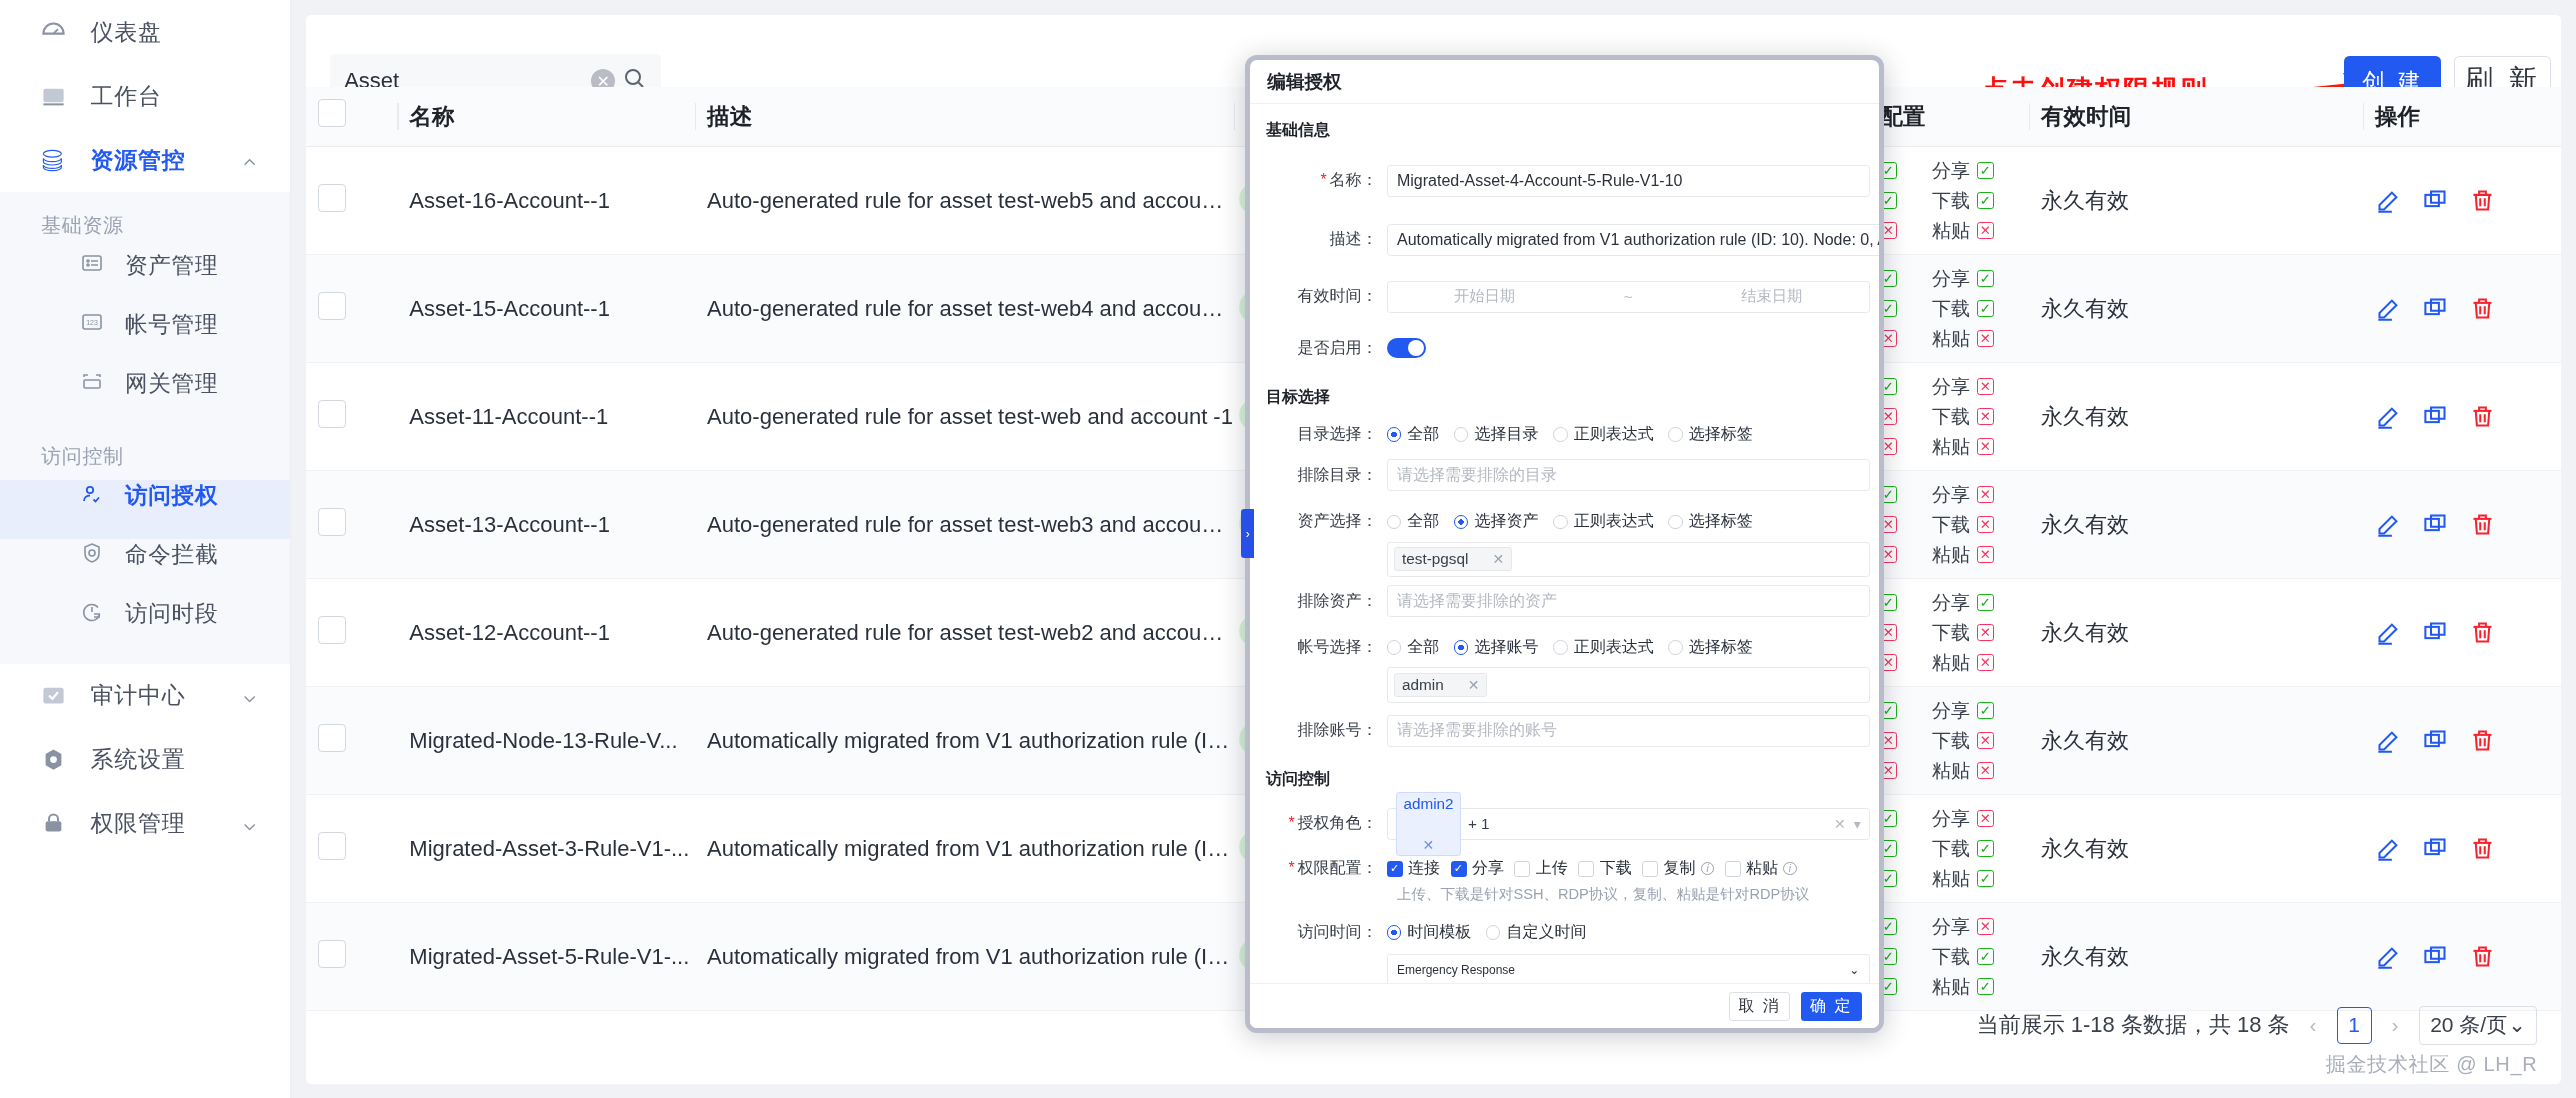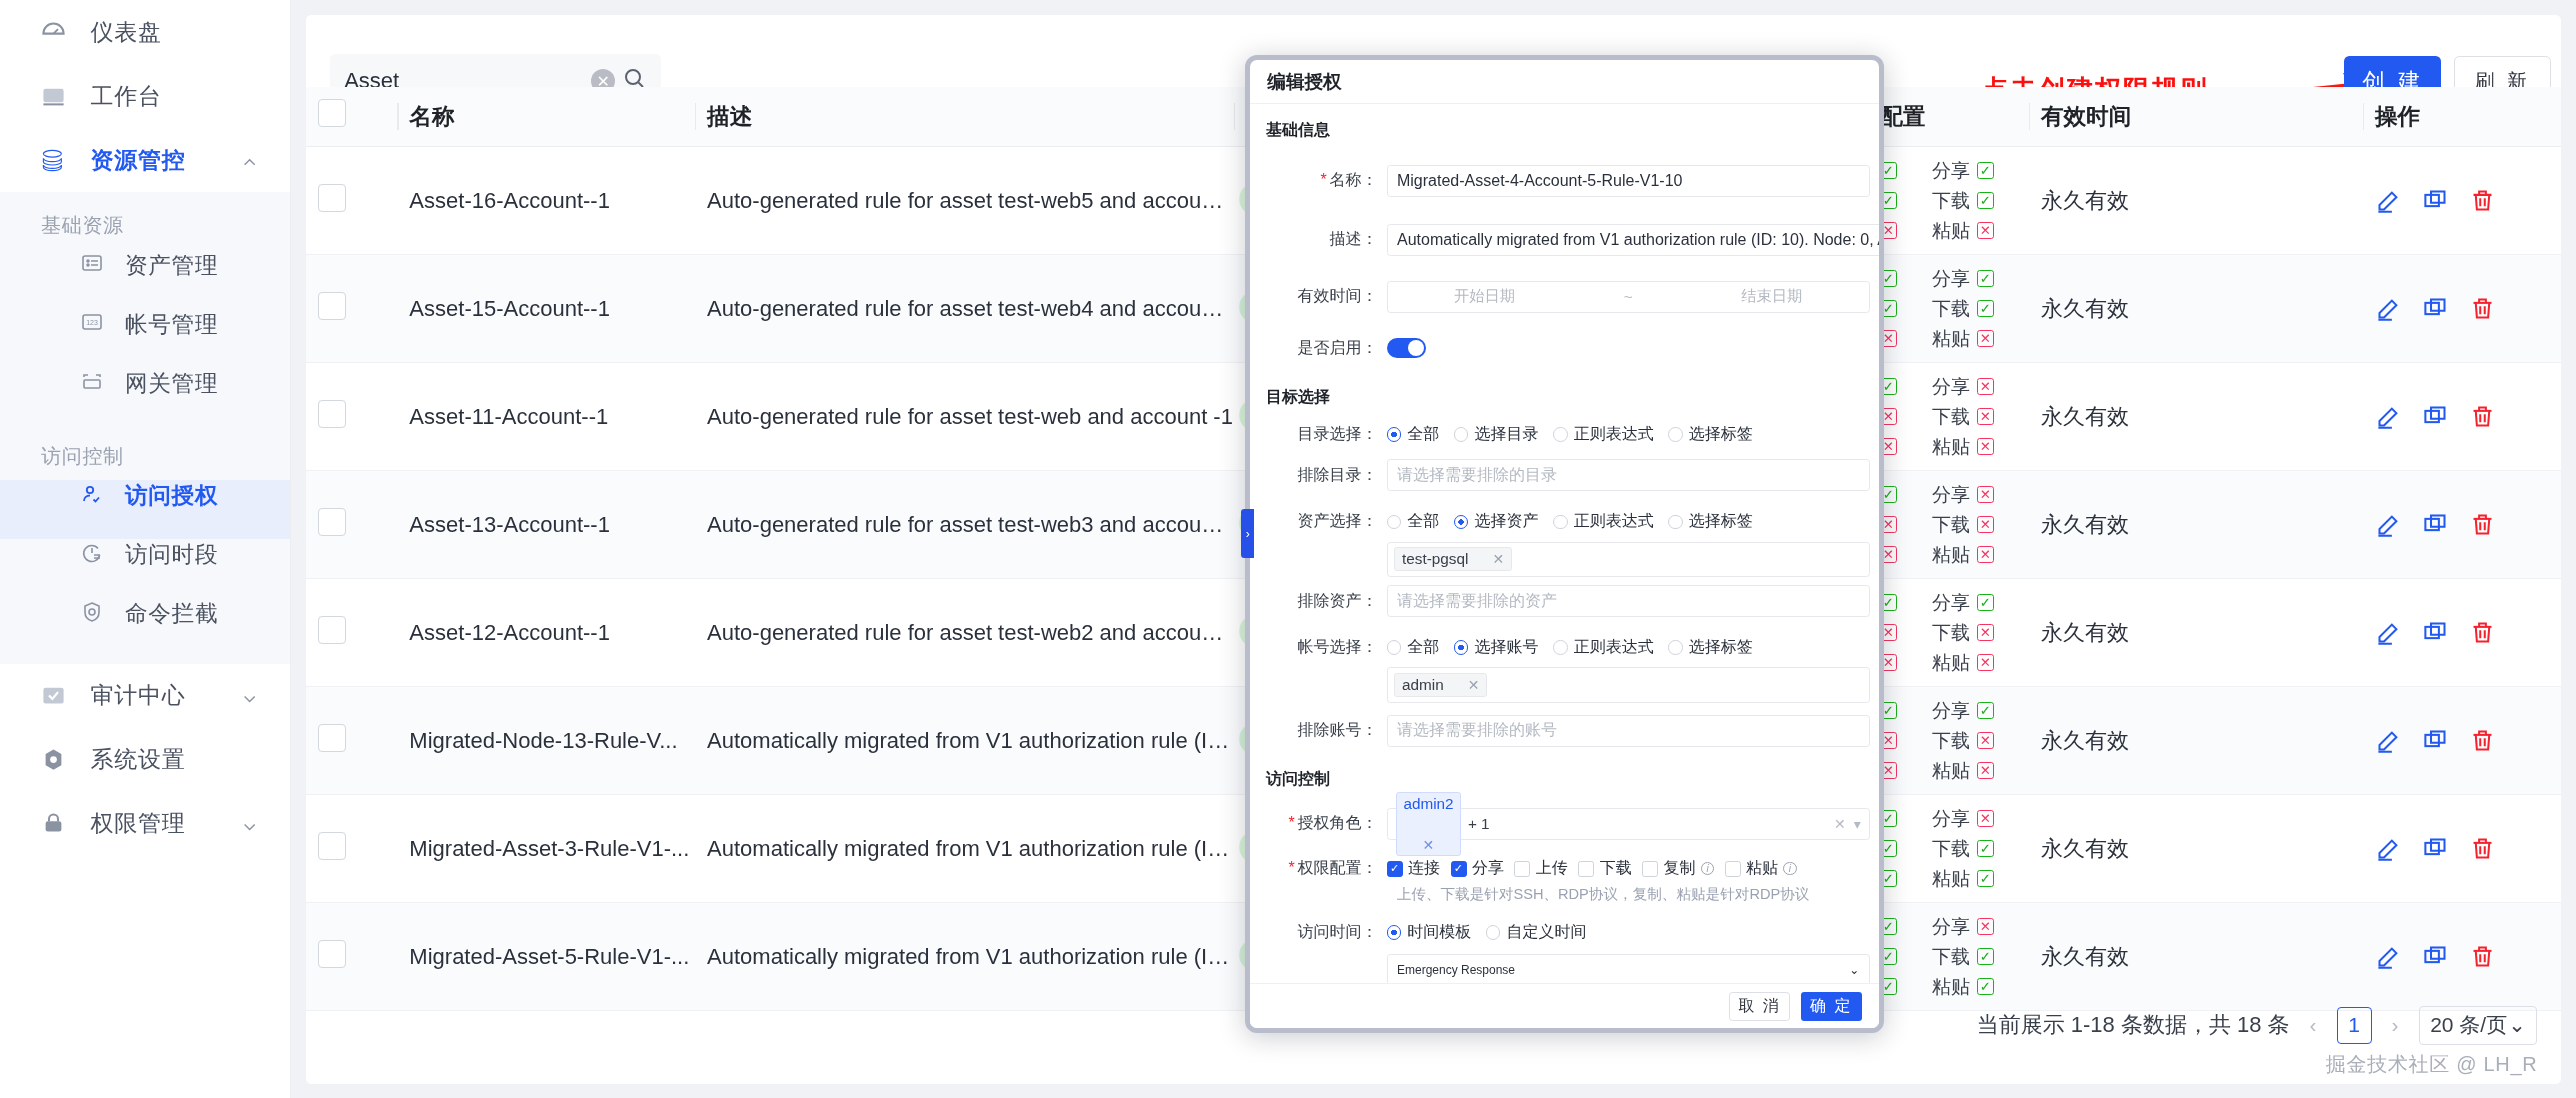--- a/index.html
+++ b/index.html
@@ -67,21 +67,21 @@
   }
   .arrow{ width:160px; height:41px; margin-left:10.6px; }
 
   .btn-create{
     position:absolute; right:120px; top:41px; width:97px; height:51px;
     background:#2259f0; color:#fff; border-radius:5.3px; font-size:22.6px;
     display:flex; align-items:center; justify-content:center; letter-spacing:3.3px; cursor:pointer;
   }
   .btn-refresh{
     position:absolute; right:10.6px; top:41px; width:97px; height:51px;
-    background:#fff; color:#31363f; border:0.7px solid #dcdfe6; border-radius:5.3px; font-size:20px;
+    background:#fff; color:#31363f; border:0.7px solid #dcdfe6; border-radius:5.3px; font-size:29px;
     display:flex; align-items:center; justify-content:center; letter-spacing:3.3px; cursor:pointer;
   }
 
   table{ width:100%; border-collapse:collapse; table-layout:fixed; }
   thead th{
     height:60px; background:#fafbfc; font-size:22.6px; color:#1f2329; font-weight:bold;
     text-align:left; border-bottom:0.7px solid #ebedf0; padding:0 0 0 12px; position:relative;
   }
   thead th.sep:after{
     content:""; position:absolute; left:0; top:16px; bottom:16px; width:1.3px; background:#e8eaee;
@@ -315,36 +315,36 @@
               <path d="M4 19c0-3.3 2.7-5.5 6-5.5"></path>
               <path d="M13.5 17.5l2 2 3.5-4"></path>
             </svg>
         </span>
         <span class="label">访问授权</span>
       </div>
 
       <div class="sub-item">
         <span class="ic">
           <svg viewBox="0 0 24 24" fill="none" stroke="#8b93a3" stroke-width="1.6">
+              <path d="M12 3l7 3v6c0 5-3.3 8-7 9-3.7-1-7-4-7-9V6z"></path>
+              <circle cx="12" cy="12" r="3"></circle>
+            </svg>
+        </span>
+        <span class="label">命令拦截</span>
+      </div>
+
+      <div class="sub-item">
+        <span class="ic">
+          <svg viewBox="0 0 24 24" fill="none" stroke="#8b93a3" stroke-width="1.6">
               <path d="M18 7.5A8 8 0 1019.6 14"></path>
               <path d="M12 7v5"></path>
               <path d="M14 14h6M14 17h6"></path>
             </svg>
         </span>
         <span class="label">访问时段</span>
-      </div>
-
-      <div class="sub-item">
-        <span class="ic">
-          <svg viewBox="0 0 24 24" fill="none" stroke="#8b93a3" stroke-width="1.6">
-              <path d="M12 3l7 3v6c0 5-3.3 8-7 9-3.7-1-7-4-7-9V6z"></path>
-              <circle cx="12" cy="12" r="3"></circle>
-            </svg>
-        </span>
-        <span class="label">命令拦截</span>
       </div>
     </div>
 
     <div class="nav-item">
       <span class="ic">
         <svg viewBox="0 0 24 24" fill="#c3c9d4" stroke="none">
             <rect x="3" y="5" width="18" height="14" rx="2"></rect>
             <path d="M8 12l3 3 5-6" stroke="#fff" stroke-width="2" fill="none"></path>
           </svg>
       </span>

